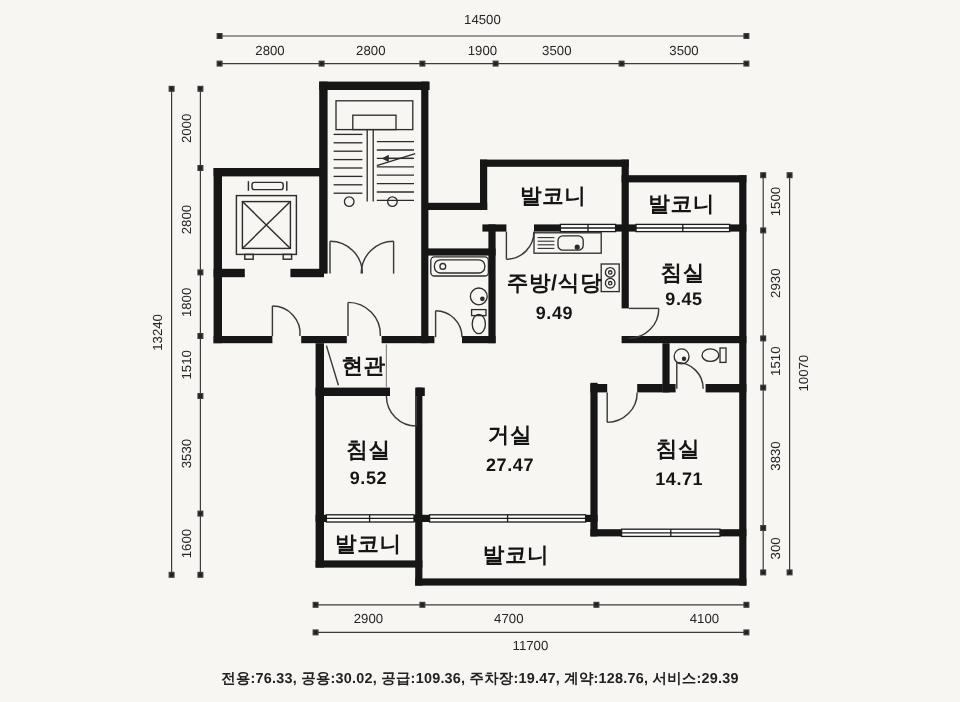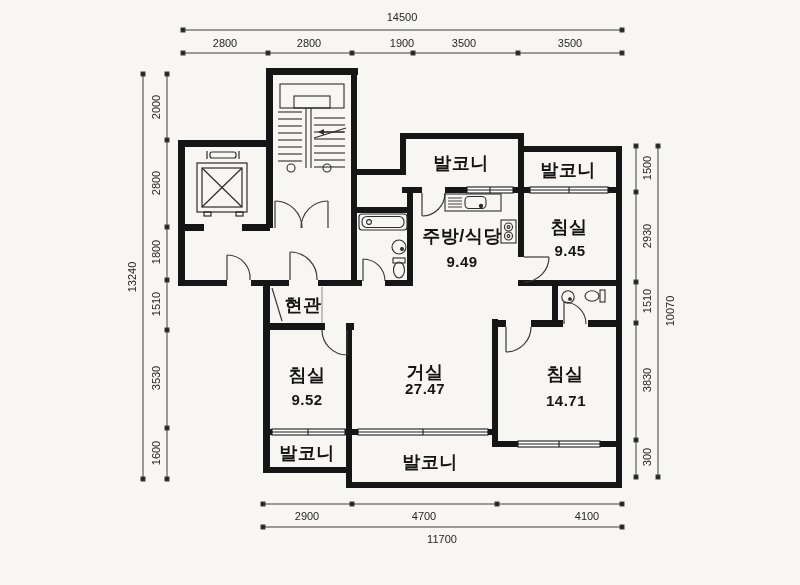--- a/index.html
+++ b/index.html
@@ -297,21 +297,21 @@
 
   <div class="lbl room-name" style="left:461px;top:163px;">발코니</div>
   <div class="lbl room-name" style="left:568px;top:170px;">발코니</div>
   <div class="lbl room-name" style="left:462px;top:236px;">주방/식당</div>
   <div class="lbl room-area" style="left:462px;top:261px;">9.49</div>
   <div class="lbl room-name" style="left:569px;top:227px;">침실</div>
   <div class="lbl room-area" style="left:570px;top:250px;">9.45</div>
   <div class="lbl room-name" style="left:303px;top:305px;">현관</div>
   <div class="lbl room-name" style="left:307px;top:375px;">침실</div>
   <div class="lbl room-area" style="left:307px;top:399px;">9.52</div>
-  <div class="lbl room-name" style="left:425px;top:372px;">거실</div>
+  <div class="lbl room-name" style="left:425px;top:362px;">거실</div>
   <div class="lbl room-area" style="left:425px;top:388px;">27.47</div>
   <div class="lbl room-name" style="left:565px;top:374px;">침실</div>
   <div class="lbl room-area" style="left:566px;top:400px;">14.71</div>
   <div class="lbl room-name" style="left:307px;top:453px;">발코니</div>
   <div class="lbl room-name" style="left:430px;top:462px;">발코니</div>
 
   <div class="lbl dim" style="left:402px;top:17px;">14500</div>
   <div class="lbl dim" style="left:225px;top:43px;">2800</div>
   <div class="lbl dim" style="left:309px;top:43px;">2800</div>
   <div class="lbl dim" style="left:382px;top:43px;margin-left:20px;">1900</div>
@@ -331,14 +331,15 @@
   <div class="lbl dim vdim" style="left:647px;top:236px;">2930</div>
   <div class="lbl dim vdim" style="left:647px;top:301px;">1510</div>
   <div class="lbl dim vdim" style="left:647px;top:380px;">3830</div>
   <div class="lbl dim vdim" style="left:647px;top:457px;">300</div>
 
   <div class="lbl dim" style="left:307px;top:516px;">2900</div>
   <div class="lbl dim" style="left:424px;top:516px;">4700</div>
   <div class="lbl dim" style="left:559px;top:516px;margin-left:28px;">4100</div>
   <div class="lbl dim" style="left:442px;top:539px;text-align:center;">11700</div>
 
+  <div class="summary">전용:76.33, 공용:30.02, 공급:109.36, 주차장:19.47, 계약:128.76, 서비스:29.39</div>
 
 </div>
 
 </body></html>

